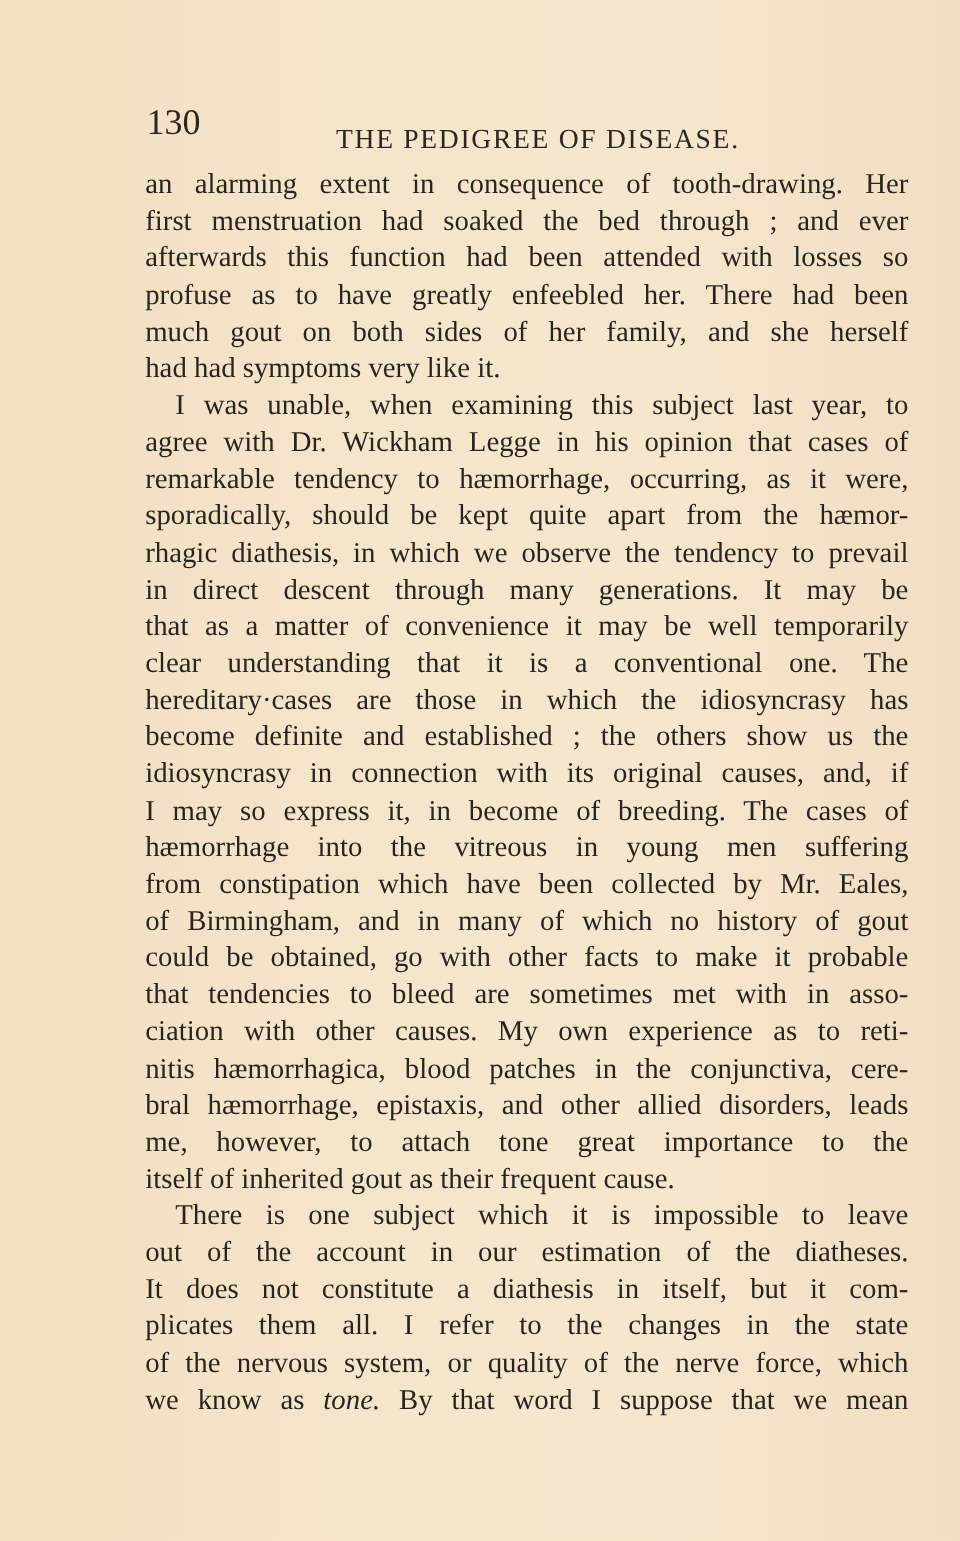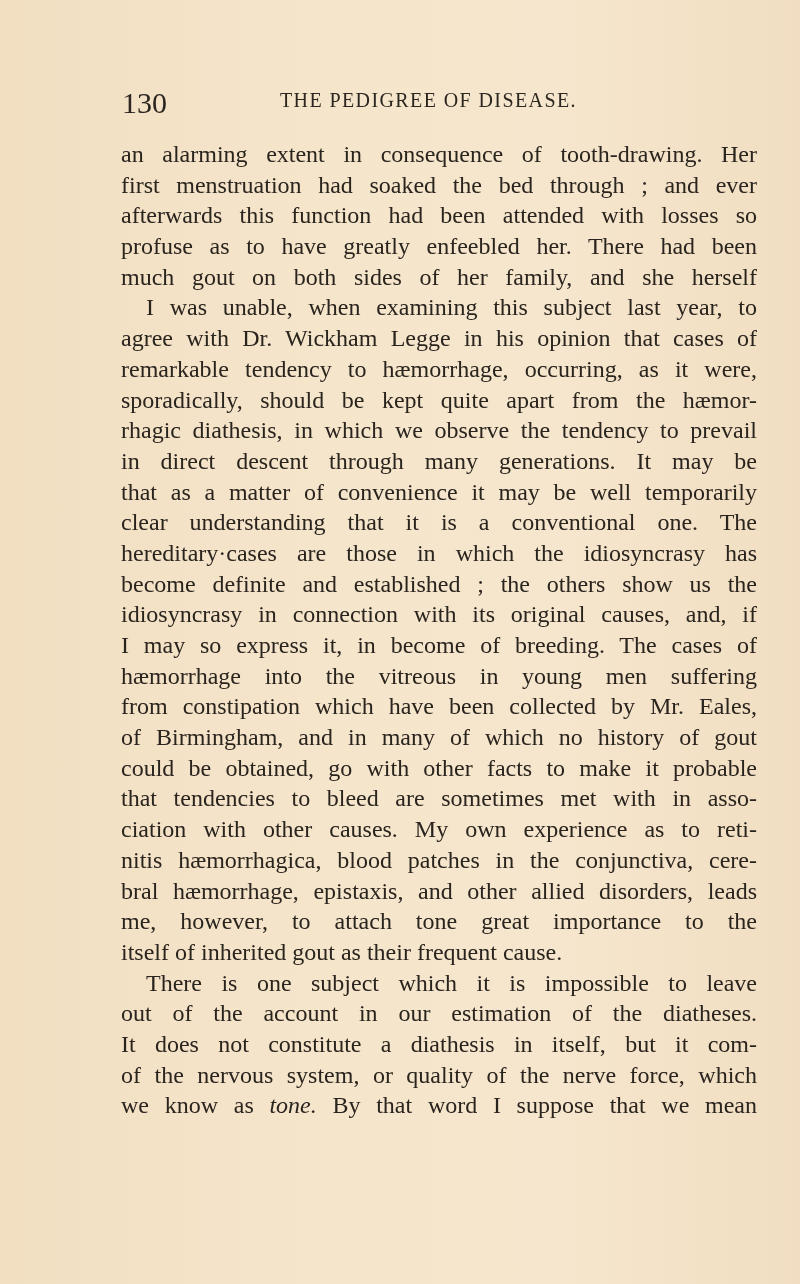--- a/index.html
+++ b/index.html
@@ -32,22 +32,22 @@
     .page-number {
       position: absolute;
       left: 0;
       top: 0;
       font-size: 30px;
       letter-spacing: 0px;
     }
     .running-head {
       position: absolute;
       left: 158px;
-      top: 3px;
-      font-size: 20px;
+      top: 17px;
+      font-size: 23px;
       letter-spacing: 1.4px;
     }
     .body-text {
       position: absolute;
       top: 139px;
       left: 121px;
       width: 636px;
       font-family: "Liberation Serif", "DejaVu Serif", serif;
       font-size: 24px;
       line-height: 30.7px;
@@ -83,20 +83,21 @@
   </div>
 
   <div class="body-text">
 
     <div class="para">
       <span class="line">an alarming extent in consequence of tooth-drawing.  Her</span>
       <span class="line">first menstruation had soaked the bed through ; and ever</span>
       <span class="line">afterwards this function had been attended with losses so</span>
       <span class="line">profuse as to have greatly enfeebled her.  There had been</span>
       <span class="line">much gout on both sides of her family, and she herself</span>
+      <span class="line last">had had symptoms very like it.</span>
     </div>
 
     <div class="para">
       <span class="line indent">I was unable, when examining this subject last year, to</span>
       <span class="line">agree with Dr. Wickham Legge in his opinion that cases of</span>
       <span class="line">remarkable tendency to hæmorrhage, occurring, as it were,</span>
       <span class="line">sporadically, should be kept quite apart from the hæmor-</span>
       <span class="line">rhagic diathesis, in which we observe the tendency to prevail</span>
       <span class="line">in direct descent through many generations.  It may be</span>
       <span class="line">that as a matter of convenience it may be well temporarily</span>
@@ -114,17 +115,18 @@
       <span class="line">nitis hæmorrhagica, blood patches in the conjunctiva, cere-</span>
       <span class="line">bral hæmorrhage, epistaxis, and other allied disorders, leads</span>
       <span class="line">me, however, to attach tone great importance to the</span>
       <span class="line last">itself of inherited gout as their frequent cause.</span>
     </div>
 
     <div class="para">
       <span class="line indent">There is one subject which it is impossible to leave</span>
       <span class="line">out of the account in our estimation of the diatheses.</span>
       <span class="line">It does not constitute a diathesis in itself, but it com-</span>
+      <span class="line">plicates them all.  I refer to the changes in the state</span>
       <span class="line">of the nervous system, or quality of the nerve force, which</span>
       <span class="line"><span>we know as </span><em>tone.</em><span>  By that word I suppose that we mean</span></span>
     </div>
   </div>
 </div>
 
 </body></html>

